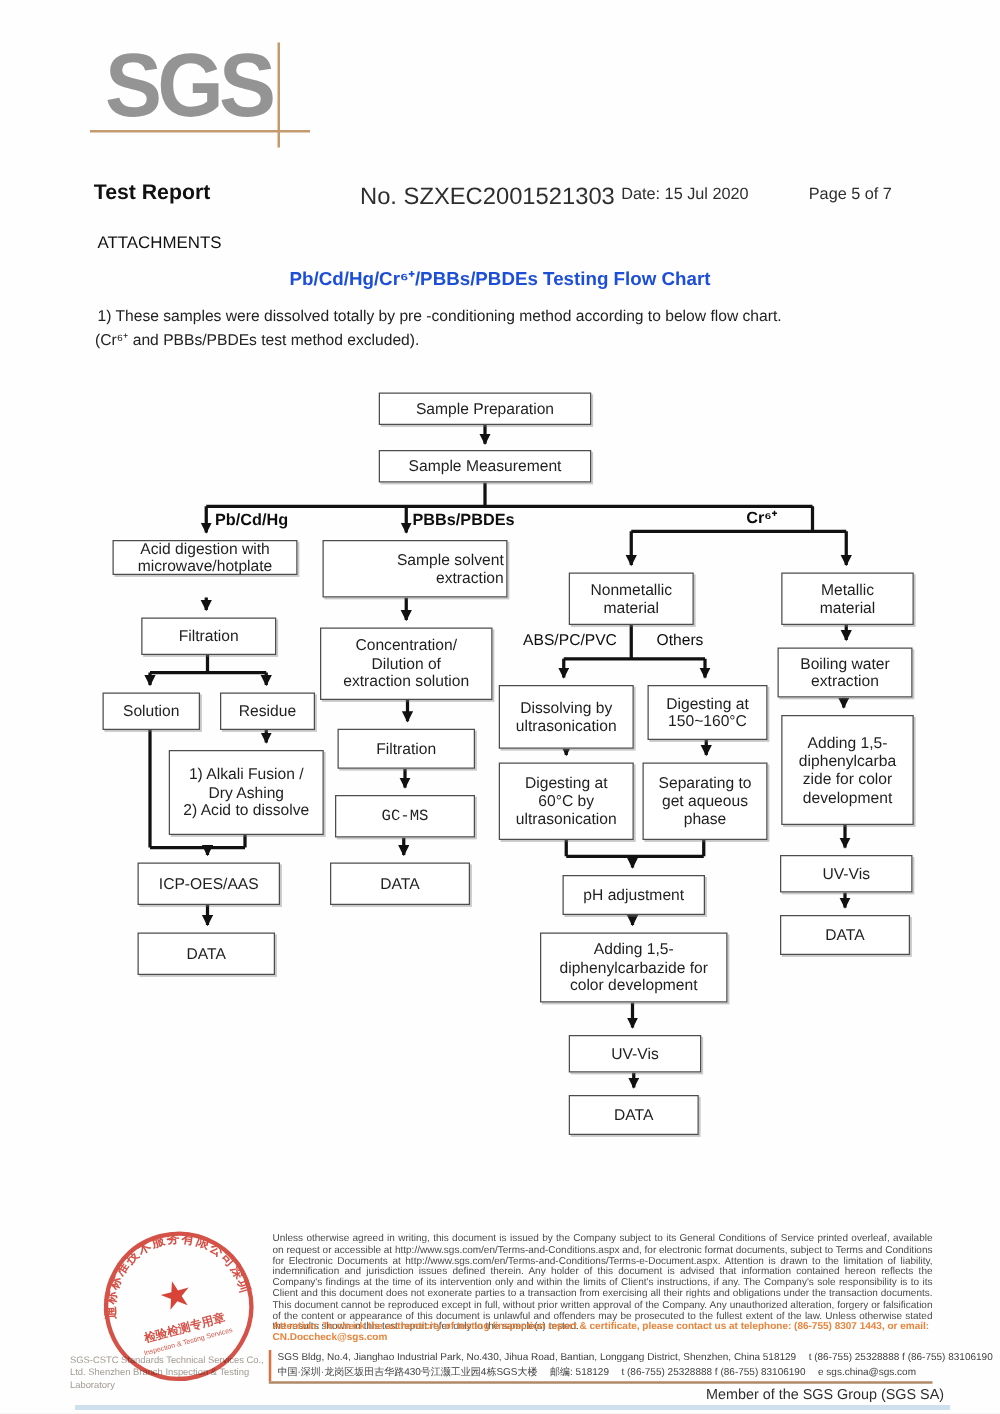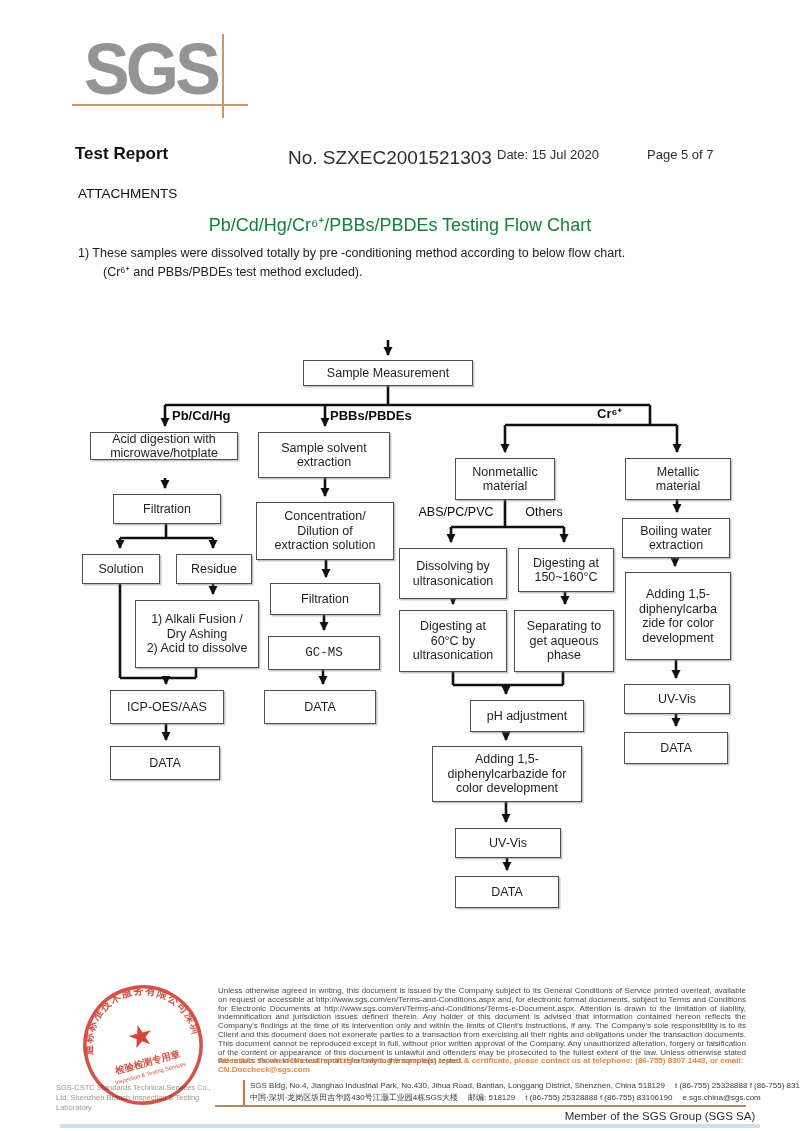--- a/index.html
+++ b/index.html
@@ -15,23 +15,23 @@
     letter-spacing:-4px; transform:scaleX(0.95); transform-origin:left top;
     font-family:"Liberation Sans", sans-serif;
   }
   .logo-hline { position:absolute; left:72px; top:104px; width:176px; height:2px; background:#c59a6e; }
   .logo-vline { position:absolute; left:222px; top:34px; width:2px; height:84px; background:#c59a6e; }
   .report-title { position:absolute; left:75px; top:144px; font-size:17px; font-weight:bold; color:#111; }
   .hdr-no   { position:absolute; left:288px; top:147px; font-size:19px; color:#2e2e2e; }
   .hdr-date { position:absolute; left:497px; top:147px; font-size:13px; color:#2e2e2e; }
   .hdr-page { position:absolute; left:647px; top:147px; font-size:13px; color:#2e2e2e; }
   .attachments { position:absolute; left:78px; top:186px; font-size:13.5px; font-weight:normal; color:#111; }
-  .chart-title { position:absolute; left:0; top:212px; width:800px; text-align:center; font-size:18px; font-weight:normal; color:#15803d; }
+  .chart-title { position:absolute; left:0; top:212px; width:800px; text-align:center; font-size:15px; font-weight:bold; color:#1d4ed8; }
   .note1 { position:absolute; left:78px; top:246px; font-size:12.5px; color:#222; }
-  .note2 { position:absolute; left:103px; top:263px; font-size:12.5px; color:#222; }
+  .note2 { position:absolute; left:76px; top:263px; font-size:12.5px; color:#222; }
 
   
   .fc { position:absolute; left:0; top:300px; width:800px; height:620px; }
   .fc svg.connectors { position:absolute; left:0; top:0; width:800px; height:620px; }
   .fc-box {
     position:absolute; display:flex; align-items:center; justify-content:center;
     text-align:center; border:1.6px solid #4d4d4d; background:#fff;
     font-size:12.5px; line-height:1.16; color:#1f1f1f;
     white-space:pre-line; padding:2px; box-shadow:1.5px 1.5px 0 rgba(120,120,120,.4);
   }
@@ -45,21 +45,21 @@
     position:absolute; left:218px; top:987px; width:528px;
     font-size:8px; line-height:1.1; color:#4a4a4a; text-align:justify;
   }
   .attention {
     position:absolute; left:218px; top:1057px; width:528px;
     font-size:8px; line-height:1.12; color:#e8843c; font-weight:bold;
   }
   .addr-block {
     position:absolute; left:215px; top:1080px; width:540px;
     border-left:2px solid #e0703a; padding-left:5px;
-    font-size:8px; color:#3d3d3d;margin-left:28px;
+    font-size:8px; color:#3d3d3d;
   }
   .addr-row { display:flex; gap:10px; line-height:1.55; white-space:nowrap; }
   .footer-rule { position:absolute; left:215px; top:1105px; width:531px; height:2px; background:#b08a68; }
   .member { position:absolute; left:520px; top:1110px; width:280px; text-align:center; font-size:11.5px; font-weight:normal; color:#2e2e2e; }
   .bottom-strip { position:absolute; left:60px; top:1124px; width:700px; height:4px; background:#b9d2e6; opacity:.7; }
 </style>
 </head>
 <body>
 
 <div class="page">
@@ -121,53 +121,54 @@
         <path d="M676,414 V426" marker-end="url(#arw)"></path>
       </g>
     </svg>
 
     <div class="fc-label" style="left:172px;top:108px;">Pb/Cd/Hg</div>
     <div class="fc-label" style="left:330px;top:108px;">PBBs/PBDEs</div>
     <div class="fc-label" style="left:597px;top:104px;">Cr⁶⁺</div>
     <div class="fc-label center" style="left:406px;top:205px;width:100px;font-weight:normal;font-size:12.5px;">ABS/PC/PVC</div>
     <div class="fc-label center" style="left:516px;top:205px;width:56px;font-weight:normal;font-size:12.5px;">Others</div>
 
+    <div class="fc-box" style="left:303px;top:14px;width:170px;height:26px;">Sample Preparation</div>
     <div class="fc-box" style="left:303px;top:60px;width:170px;height:26px;">Sample Measurement</div>
 
     <div class="fc-box" style="left:90px;top:132px;width:148px;height:28px;">Acid digestion with microwave/hotplate</div>
     <div class="fc-box" style="left:113px;top:194px;width:108px;height:30px;">Filtration</div>
     <div class="fc-box" style="left:82px;top:254px;width:78px;height:30px;">Solution</div>
     <div class="fc-box" style="left:176px;top:254px;width:76px;height:30px;">Residue</div>
     <div class="fc-box" style="left:135px;top:300px;width:124px;height:68px;">1) Alkali Fusion /
 Dry Ashing
 2) Acid to dissolve</div>
     <div class="fc-box" style="left:110px;top:390px;width:114px;height:34px;">ICP-OES/AAS</div>
     <div class="fc-box" style="left:110px;top:446px;width:110px;height:34px;">DATA</div>
 
-    <div class="fc-box" style="left:258px;top:132px;width:132px;height:46px;">Sample solvent extraction</div>
+    <div class="fc-box" style="left:258px;top:132px;width:148px;height:46px;text-align:right;">Sample solvent extraction</div>
     <div class="fc-box" style="left:256px;top:202px;width:138px;height:58px;">Concentration/
 Dilution of
 extraction solution</div>
     <div class="fc-box" style="left:270px;top:283px;width:110px;height:32px;">Filtration</div>
     <div class="fc-box" style="left:268px;top:336px;width:112px;height:34px;font-family:Liberation Mono, monospace;">GC-MS</div>
     <div class="fc-box" style="left:264px;top:390px;width:112px;height:34px;">DATA</div>
 
     <div class="fc-box" style="left:455px;top:158px;width:100px;height:42px;">Nonmetallic
 material</div>
     <div class="fc-box" style="left:399px;top:248px;width:108px;height:51px;">Dissolving by
 ultrasonication</div>
     <div class="fc-box" style="left:518px;top:248px;width:96px;height:44px;">Digesting at
 150~160°C</div>
     <div class="fc-box" style="left:399px;top:310px;width:108px;height:62px;">Digesting at
 60°C by
 ultrasonication</div>
     <div class="fc-box" style="left:514px;top:310px;width:100px;height:62px;">Separating to
 get aqueous
 phase</div>
-    <div class="fc-box" style="left:470px;top:400px;width:114px;height:32px;">pH adjustment</div>
+    <div class="fc-box" style="left:450px;top:400px;width:114px;height:32px;">pH adjustment</div>
     <div class="fc-box" style="left:432px;top:446px;width:150px;height:56px;">Adding 1,5-
 diphenylcarbazide for
 color development</div>
     <div class="fc-box" style="left:455px;top:528px;width:106px;height:30px;">UV-Vis</div>
     <div class="fc-box" style="left:455px;top:576px;width:104px;height:32px;">DATA</div>
 
     <div class="fc-box" style="left:625px;top:158px;width:106px;height:42px;">Metallic
 material</div>
     <div class="fc-box" style="left:622px;top:218px;width:108px;height:40px;">Boiling water
 extraction</div>

